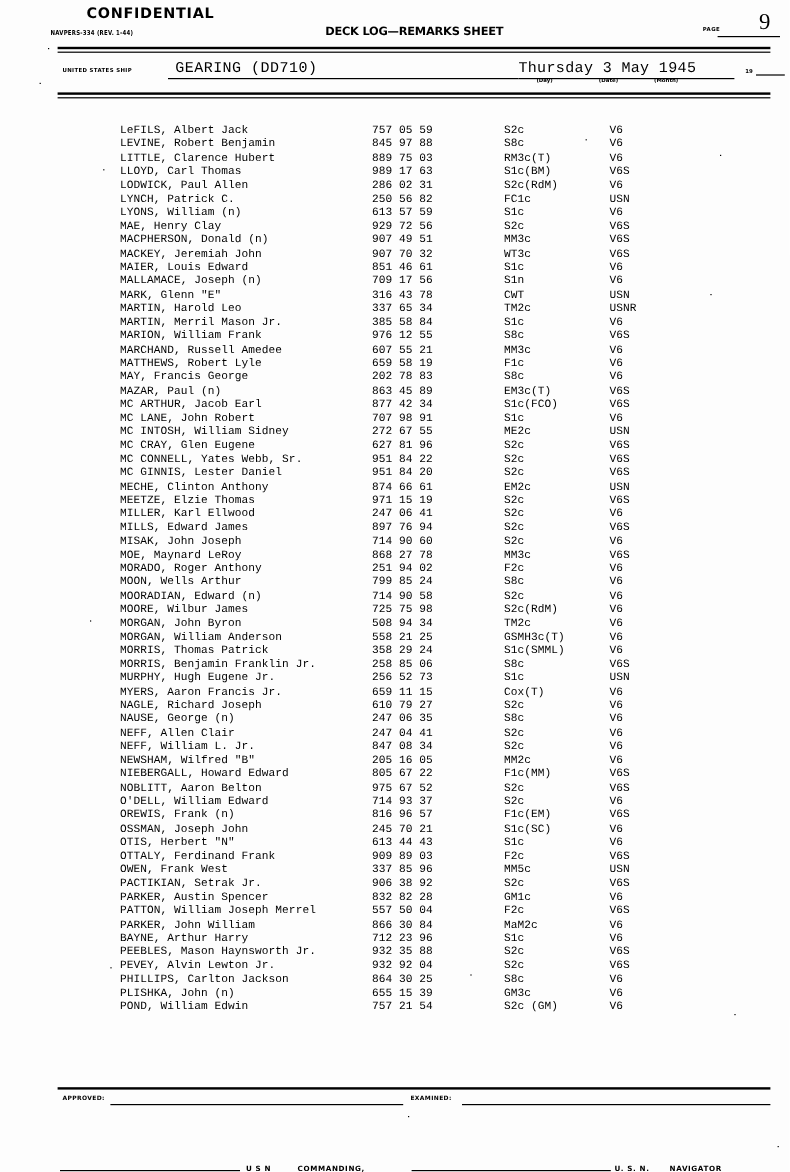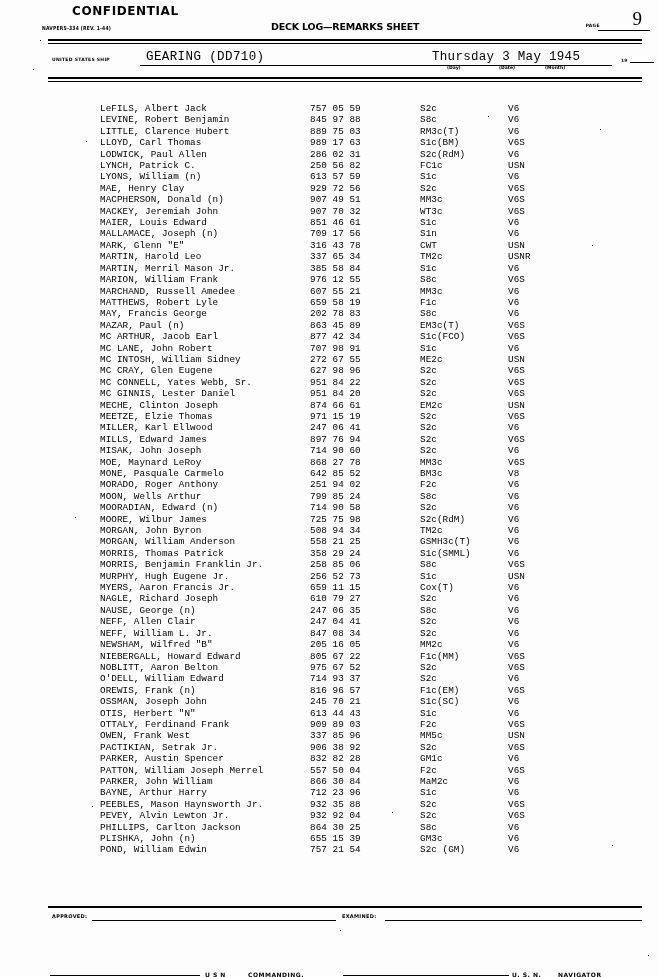--- a/index.html
+++ b/index.html
@@ -264,30 +264,29 @@
       <div class="roster-row"><div class="col-name">MARTIN, Harold Leo</div><div class="col-service">337 65 34</div><div class="col-rate">TM2c</div><div class="col-class">USNR</div></div>
       <div class="roster-row"><div class="col-name">MARTIN, Merril Mason Jr.</div><div class="col-service">385 58 84</div><div class="col-rate">S1c</div><div class="col-class">V6</div></div>
       <div class="roster-row"><div class="col-name">MARION, William Frank</div><div class="col-service">976 12 55</div><div class="col-rate">S8c</div><div class="col-class">V6S</div></div>
       <div class="roster-row"><div class="col-name">MARCHAND, Russell Amedee</div><div class="col-service">607 55 21</div><div class="col-rate">MM3c</div><div class="col-class">V6</div></div>
       <div class="roster-row"><div class="col-name">MATTHEWS, Robert Lyle</div><div class="col-service">659 58 19</div><div class="col-rate">F1c</div><div class="col-class">V6</div></div>
       <div class="roster-row"><div class="col-name">MAY, Francis George</div><div class="col-service">202 78 83</div><div class="col-rate">S8c</div><div class="col-class">V6</div></div>
       <div class="roster-row"><div class="col-name">MAZAR, Paul (n)</div><div class="col-service">863 45 89</div><div class="col-rate">EM3c(T)</div><div class="col-class">V6S</div></div>
       <div class="roster-row"><div class="col-name">MC ARTHUR, Jacob Earl</div><div class="col-service">877 42 34</div><div class="col-rate">S1c(FCO)</div><div class="col-class">V6S</div></div>
       <div class="roster-row"><div class="col-name">MC LANE, John Robert</div><div class="col-service">707 98 91</div><div class="col-rate">S1c</div><div class="col-class">V6</div></div>
       <div class="roster-row"><div class="col-name">MC INTOSH, William Sidney</div><div class="col-service">272 67 55</div><div class="col-rate">ME2c</div><div class="col-class">USN</div></div>
-      <div class="roster-row"><div class="col-name">MC CRAY, Glen Eugene</div><div class="col-service">627 98 96</div><div class="col-rate">S2c</div><div class="col-class">V6S</div></div>
+      <div class="roster-row"><div class="col-name">MC CRAY, Glen Eugene</div><div class="col-service">627 81 96</div><div class="col-rate">S2c</div><div class="col-class">V6S</div></div>
       <div class="roster-row"><div class="col-name">MC CONNELL, Yates Webb, Sr.</div><div class="col-service">951 84 22</div><div class="col-rate">S2c</div><div class="col-class">V6S</div></div>
       <div class="roster-row"><div class="col-name">MC GINNIS, Lester Daniel</div><div class="col-service">951 84 20</div><div class="col-rate">S2c</div><div class="col-class">V6S</div></div>
-      <div class="roster-row"><div class="col-name">MECHE, Clinton Joseph</div><div class="col-service">874 66 61</div><div class="col-rate">EM2c</div><div class="col-class">USN</div></div>
+      <div class="roster-row"><div class="col-name">MECHE, Clinton Anthony</div><div class="col-service">874 66 61</div><div class="col-rate">EM2c</div><div class="col-class">USN</div></div>
       <div class="roster-row"><div class="col-name">MEETZE, Elzie Thomas</div><div class="col-service">971 15 19</div><div class="col-rate">S2c</div><div class="col-class">V6S</div></div>
       <div class="roster-row"><div class="col-name">MILLER, Karl Ellwood</div><div class="col-service">247 06 41</div><div class="col-rate">S2c</div><div class="col-class">V6</div></div>
       <div class="roster-row"><div class="col-name">MILLS, Edward James</div><div class="col-service">897 76 94</div><div class="col-rate">S2c</div><div class="col-class">V6S</div></div>
       <div class="roster-row"><div class="col-name">MISAK, John Joseph</div><div class="col-service">714 90 60</div><div class="col-rate">S2c</div><div class="col-class">V6</div></div>
       <div class="roster-row"><div class="col-name">MOE, Maynard LeRoy</div><div class="col-service">868 27 78</div><div class="col-rate">MM3c</div><div class="col-class">V6S</div></div>
-      <div class="roster-row"><div class="col-name">MONE, Pasquale Carmelo</div><div class="col-service">642 85 52</div><div class="col-rate">BM3c</div><div class="col-class">V8</div></div>
       <div class="roster-row"><div class="col-name">MORADO, Roger Anthony</div><div class="col-service">251 94 02</div><div class="col-rate">F2c</div><div class="col-class">V6</div></div>
       <div class="roster-row"><div class="col-name">MOON, Wells Arthur</div><div class="col-service">799 85 24</div><div class="col-rate">S8c</div><div class="col-class">V6</div></div>
       <div class="roster-row"><div class="col-name">MOORADIAN, Edward (n)</div><div class="col-service">714 90 58</div><div class="col-rate">S2c</div><div class="col-class">V6</div></div>
       <div class="roster-row"><div class="col-name">MOORE, Wilbur James</div><div class="col-service">725 75 98</div><div class="col-rate">S2c(RdM)</div><div class="col-class">V6</div></div>
       <div class="roster-row"><div class="col-name">MORGAN, John Byron</div><div class="col-service">508 94 34</div><div class="col-rate">TM2c</div><div class="col-class">V6</div></div>
       <div class="roster-row"><div class="col-name">MORGAN, William Anderson</div><div class="col-service">558 21 25</div><div class="col-rate">GSMH3c(T)</div><div class="col-class">V6</div></div>
       <div class="roster-row"><div class="col-name">MORRIS, Thomas Patrick</div><div class="col-service">358 29 24</div><div class="col-rate">S1c(SMML)</div><div class="col-class">V6</div></div>
       <div class="roster-row"><div class="col-name">MORRIS, Benjamin Franklin Jr.</div><div class="col-service">258 85 06</div><div class="col-rate">S8c</div><div class="col-class">V6S</div></div>
       <div class="roster-row"><div class="col-name">MURPHY, Hugh Eugene Jr.</div><div class="col-service">256 52 73</div><div class="col-rate">S1c</div><div class="col-class">USN</div></div>
       <div class="roster-row"><div class="col-name">MYERS, Aaron Francis Jr.</div><div class="col-service">659 11 15</div><div class="col-rate">Cox(T)</div><div class="col-class">V6</div></div>

